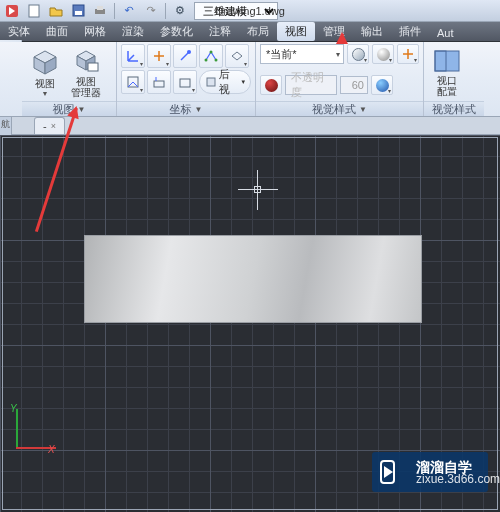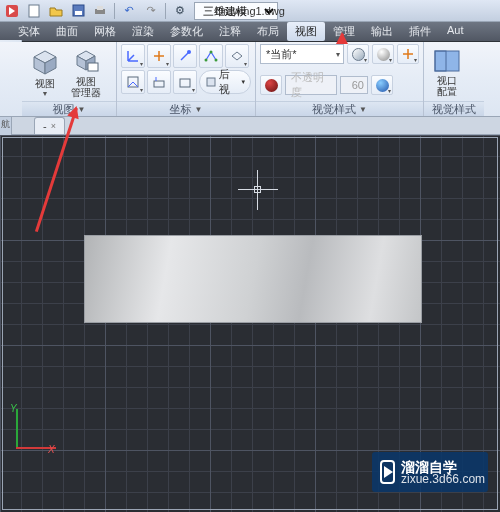--- a/index.html
+++ b/index.html
@@ -2,21 +2,21 @@
 <html><head>
 <meta charset="utf-8">
 <style>
 *{margin:0;padding:0;box-sizing:border-box;font-family:"Microsoft YaHei",Arial,sans-serif;font-size:11px;-webkit-font-smoothing:antialiased}
 body{width:500px;height:512px;overflow:hidden;background:#6b6f78;position:relative}
 .qat{height:22px;background:linear-gradient(to bottom,#dfe7f4,#c3cfe0);display:flex;align-items:center;padding:0 4px;gap:6px;position:relative;border-bottom:1px solid #9aa6b6}
 .qat .ic{width:16px;height:16px;display:flex;align-items:center;justify-content:center;color:#3a4a5a}
 .qat .sep{width:1px;height:16px;background:#9aa6b6}
 .qat select.ws{height:18px;font-size:11px;background:#fafcff;border:1px solid #9aa6b6;padding:0 14px 0 4px}
 .qat .title{position:absolute;left:50%;transform:translateX(-50%);color:#333;white-space:nowrap}
-.menubar{height:20px;background:linear-gradient(to bottom,#6e7683,#515763);display:flex;align-items:flex-start;padding-left:10px;border-bottom:1px solid #2e3238}
+.menubar{height:20px;background:linear-gradient(to bottom,#6e7683,#515763);display:flex;align-items:flex-end;border-bottom:1px solid #2e3238}
 .menubar .mi{color:#e6e9ee;padding:2px 8px;cursor:default}
 .menubar .mi.active{background:linear-gradient(to bottom,#e8effa,#cdd9eb);color:#222;border-radius:2px}
 .ribbon{height:75px;background:linear-gradient(to bottom,#f1f4fa 0%,#e5ecf6 50%,#dde6f2 100%);border-bottom:1px solid #9aa6b6;display:flex;position:relative}
 .panel{display:flex;flex-direction:column;border-right:1px solid #b7c2d3;padding:2px 4px 1px 4px;position:relative}
 .panel .body{flex:1;display:flex;align-items:flex-start;gap:3px}
 .panel .label{height:15px;font-size:10px;color:#4a5568;text-align:center;background:linear-gradient(to bottom,#dde6f2,#c9d6e8);margin:0 -4px -1px -4px;border-top:1px solid #c3cfdf;display:flex;align-items:center;justify-content:center;gap:3px}
 .panel .label .dd{font-size:8px;color:#555}
 .bigbtn{display:flex;flex-direction:column;align-items:center;justify-content:flex-start;padding:2px 3px;border:1px solid transparent;border-radius:2px;height:56px;min-width:34px}
 .bigbtn .glyph{width:30px;height:30px;display:flex;align-items:center;justify-content:center}
 .bigbtn .txt{font-size:10px;color:#333;text-align:center;line-height:11px;margin-top:1px}
@@ -43,21 +43,21 @@
 .cursor:before{left:9px;top:-10px;width:1px;height:40px}
 .cursor:after{top:9px;left:-10px;height:1px;width:40px}
 .cursor .box{position:absolute;left:6px;top:6px;width:7px;height:7px;border:1px solid #d6dbe3}
 .rect3d{position:absolute;left:84px;top:100px;width:338px;height:88px;background:linear-gradient(100deg,#b1b3b5 0%,#e6e7e9 25%,#cfd1d3 50%,#b9bbbe 65%,#dedfe1 85%,#c3c5c7 100%);box-shadow:inset 0 0 0 1px #9a9ea4}
 .ucs{position:absolute;left:8px;bottom:55px;width:50px;height:50px}
 .ucs .z{position:absolute;left:8px;bottom:8px;width:2px;height:40px;background:#2aa83a}
 .ucs .x{position:absolute;left:8px;bottom:8px;width:40px;height:2px;background:#d23a3a}
 .ucs .ty{position:absolute;left:2px;top:-4px;color:#3ac24a;font-size:10px;font-style:italic}
 .ucs .tx{position:absolute;left:40px;bottom:2px;color:#e05050;font-size:10px;font-style:italic}
 .nav-left{position:absolute;left:0;top:121px;width:12px;height:14px;background:#c3cfe0;border-right:1px solid #9aa6b6;text-align:center;font-size:9px;color:#555;line-height:14px}
-.watermark{position:absolute;right:12px;bottom:20px;width:116px;height:40px;background:rgba(10,55,105,.88);border-radius:3px;display:flex;align-items:center;gap:6px;padding:4px 8px;color:#fff}
+.watermark{position:absolute;right:12px;bottom:20px;width:116px;height:40px;background:rgba(10,55,105,.88);border-radius:3px;display:flex;align-items:center;gap:21px;padding:4px 8px;color:#fff}
 .watermark .play{width:24px;height:24px;border:2px solid #fff;border-radius:4px;display:flex;align-items:center;justify-content:center}
 .watermark .play:after{content:"";border-left:9px solid #fff;border-top:6px solid transparent;border-bottom:6px solid transparent;margin-left:2px}
 .watermark .t1{font-size:14px;font-weight:bold;line-height:14px}
 .watermark .t2{font-size:12px;opacity:.85;line-height:10px}
 .arrow{position:absolute;width:3px;background:#e43a3a;transform-origin:top center;z-index:30}
 .arrow:after{content:"";position:absolute;left:-5px;top:-2px;border-bottom:12px solid #e43a3a;border-left:6px solid transparent;border-right:6px solid transparent}
 .vp-input{width:28px;height:18px;border:1px solid #b0bccd;background:#eef1f7;font-size:10px;color:#999;display:flex;align-items:center;justify-content:flex-end;padding-right:3px}
 .navcol{position:absolute;left:0;top:40px;width:22px;height:95px;background:linear-gradient(to right,#e5ecf6,#dde6f2);border-right:1px solid #b7c2d3;font-size:10px;display:flex;flex-direction:column;align-items:center;padding-top:4px}
 svg{display:block}
 </style>

